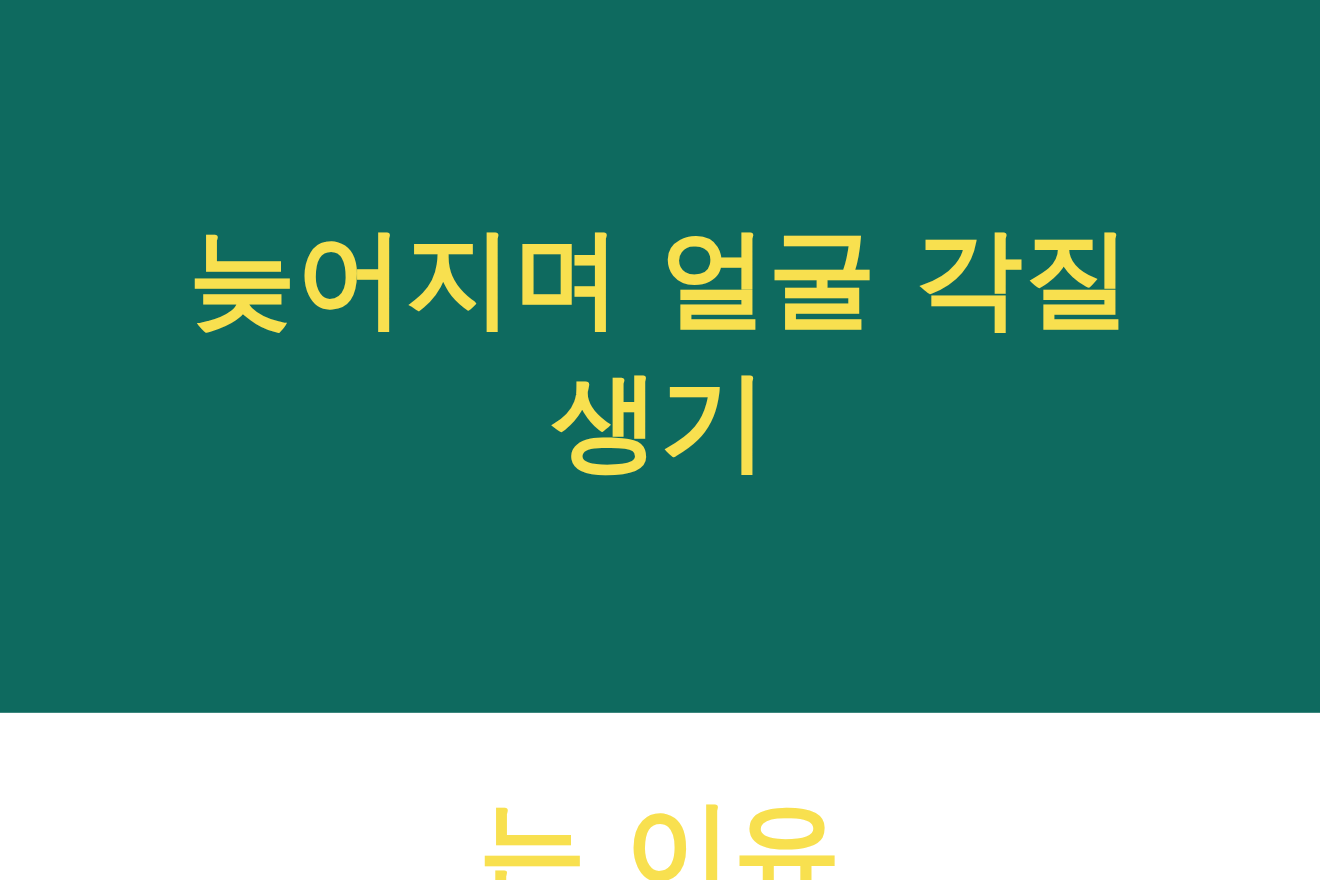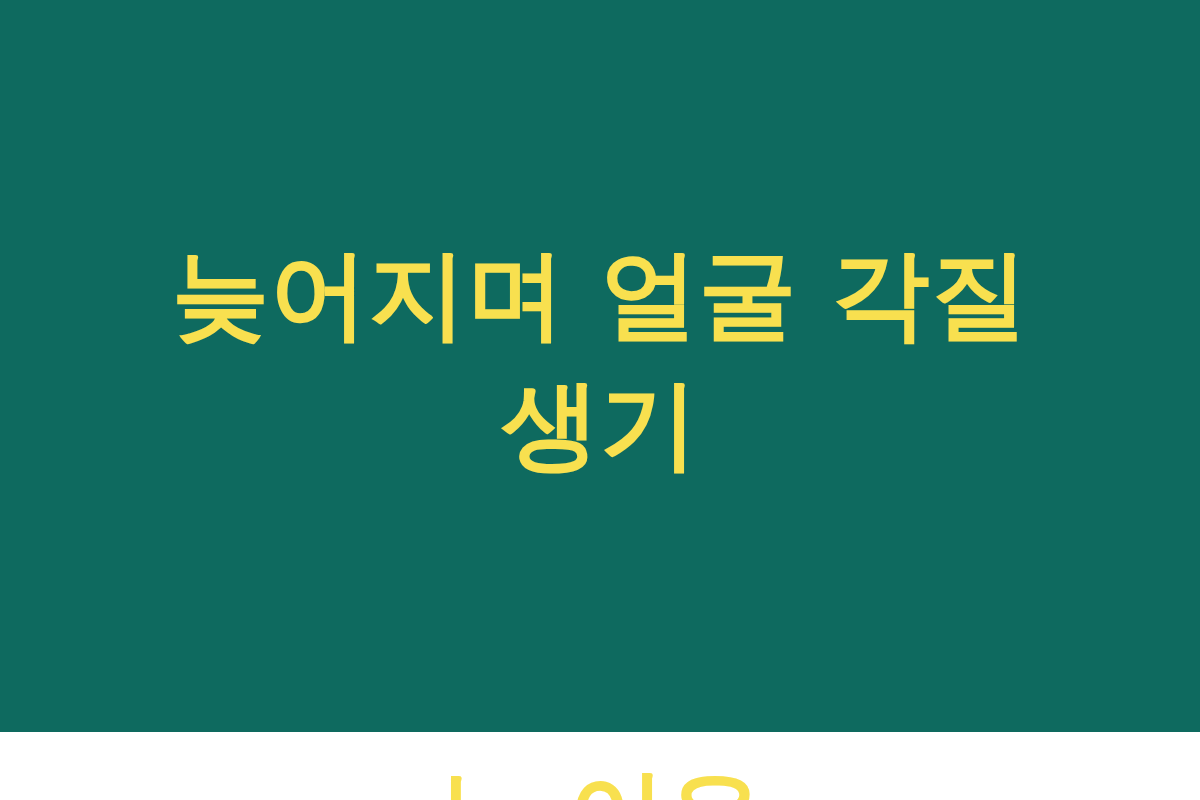--- a/index.html
+++ b/index.html
@@ -11,21 +11,21 @@
   body {
     width: 1200px;
     height: 800px;
     overflow: hidden;
     font-family: "DejaVu Sans", "Liberation Sans", sans-serif;
   }
 
   #card {
     position: relative;
     width: 1200px;
-    height: 732px;
+    height: 648px;
     box-sizing: border-box;
     display: flex;
     align-items: center;
     justify-content: center;
     background: #0E6A5F;
   }
 
   #headline {
     width: 1040px;
     margin: 0;

